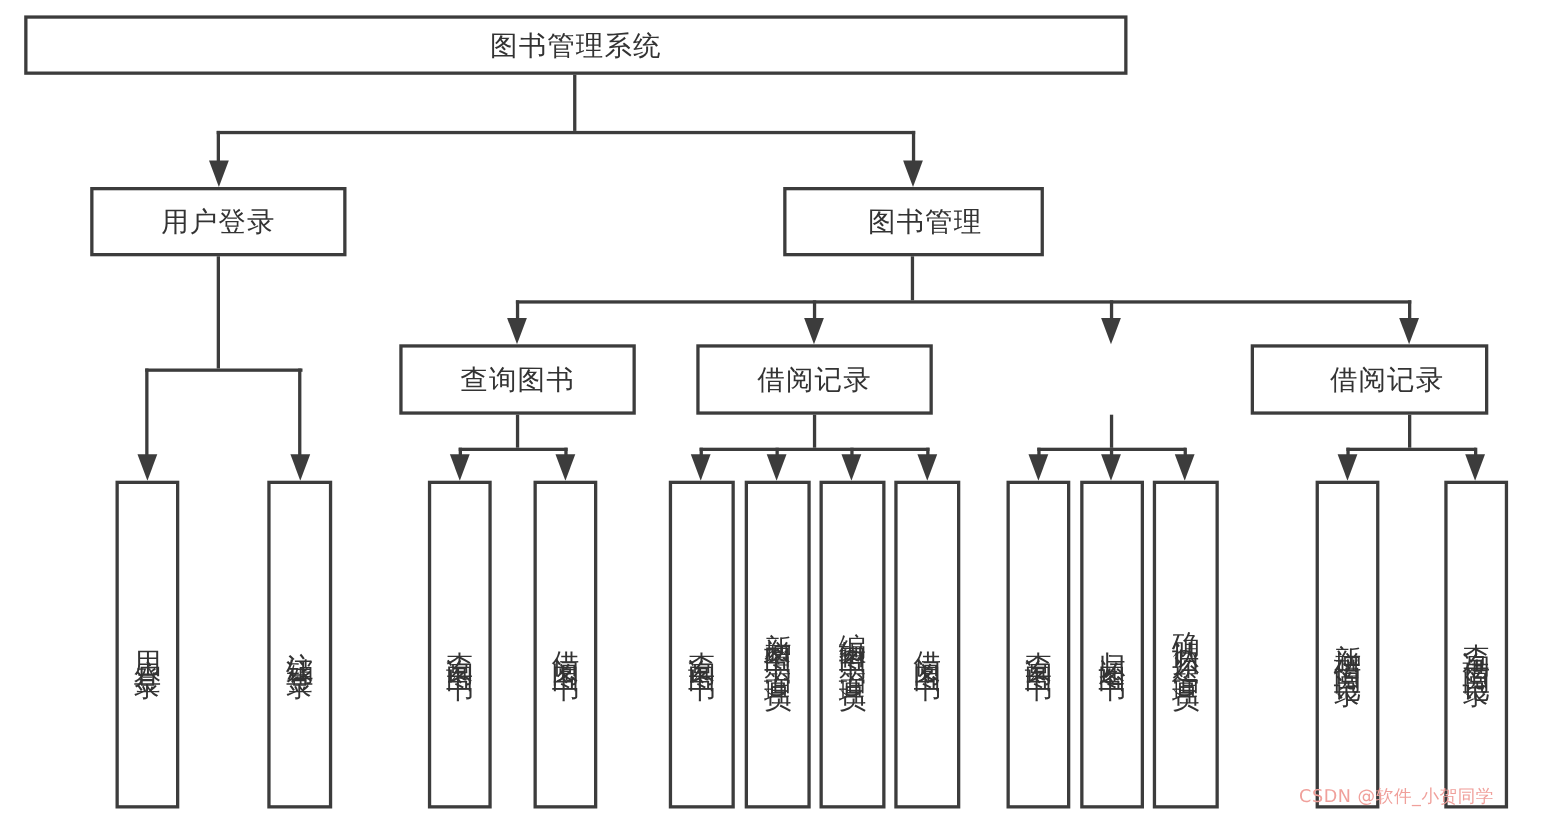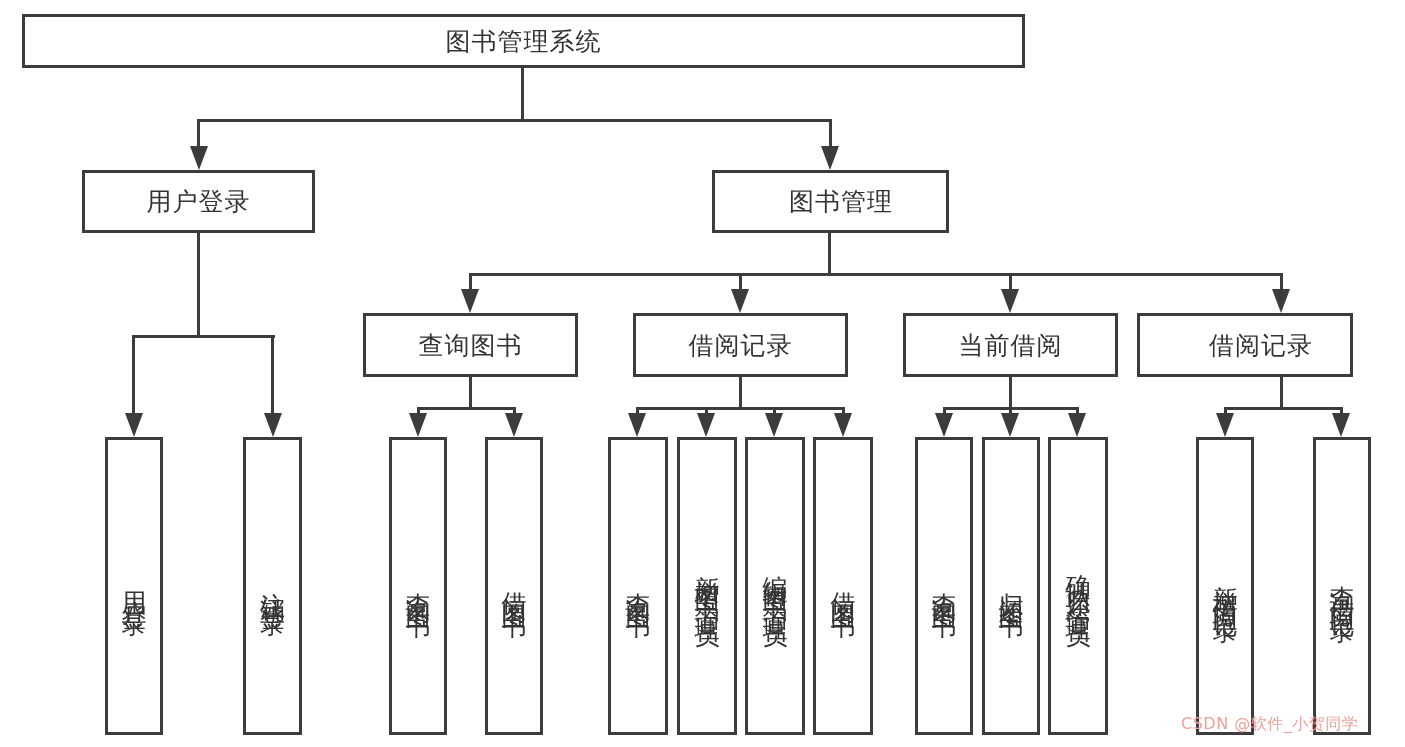--- a/index.html
+++ b/index.html
@@ -86,21 +86,20 @@
   <div class="arrow" style="left:461px;top:289px;"></div>
   <div class="vline" style="left:739px;top:273px;height:22px;"></div>
   <div class="arrow" style="left:731px;top:289px;"></div>
   <div class="vline" style="left:1009px;top:273px;height:22px;"></div>
   <div class="arrow" style="left:1001px;top:289px;"></div>
   <div class="vline" style="left:1280px;top:273px;height:22px;"></div>
   <div class="arrow" style="left:1272px;top:289px;"></div>
 
   <div class="box" style="left:363px;top:313px;width:215px;height:64px;">查询图书</div>
   <div class="box" style="left:633px;top:313px;width:215px;height:64px;">借阅记录</div>
-  <div class="box" style="left:903px;top:313px;width:215px;height:64px;">当前借阅</div>
   <div class="box" style="left:1137px;top:313px;width:216px;height:64px;padding-left:32px;">借阅记录</div>
 
   <div class="vline" style="left:469px;top:377px;height:30px;"></div>
   <div class="hline" style="left:417px;top:407px;width:99px;"></div>
   <div class="vline" style="left:417px;top:407px;height:10px;"></div>
   <div class="arrow" style="left:409px;top:413px;"></div>
   <div class="vline" style="left:513px;top:407px;height:10px;"></div>
   <div class="arrow" style="left:505px;top:413px;"></div>
 
   <div class="vline" style="left:739px;top:377px;height:30px;"></div>

